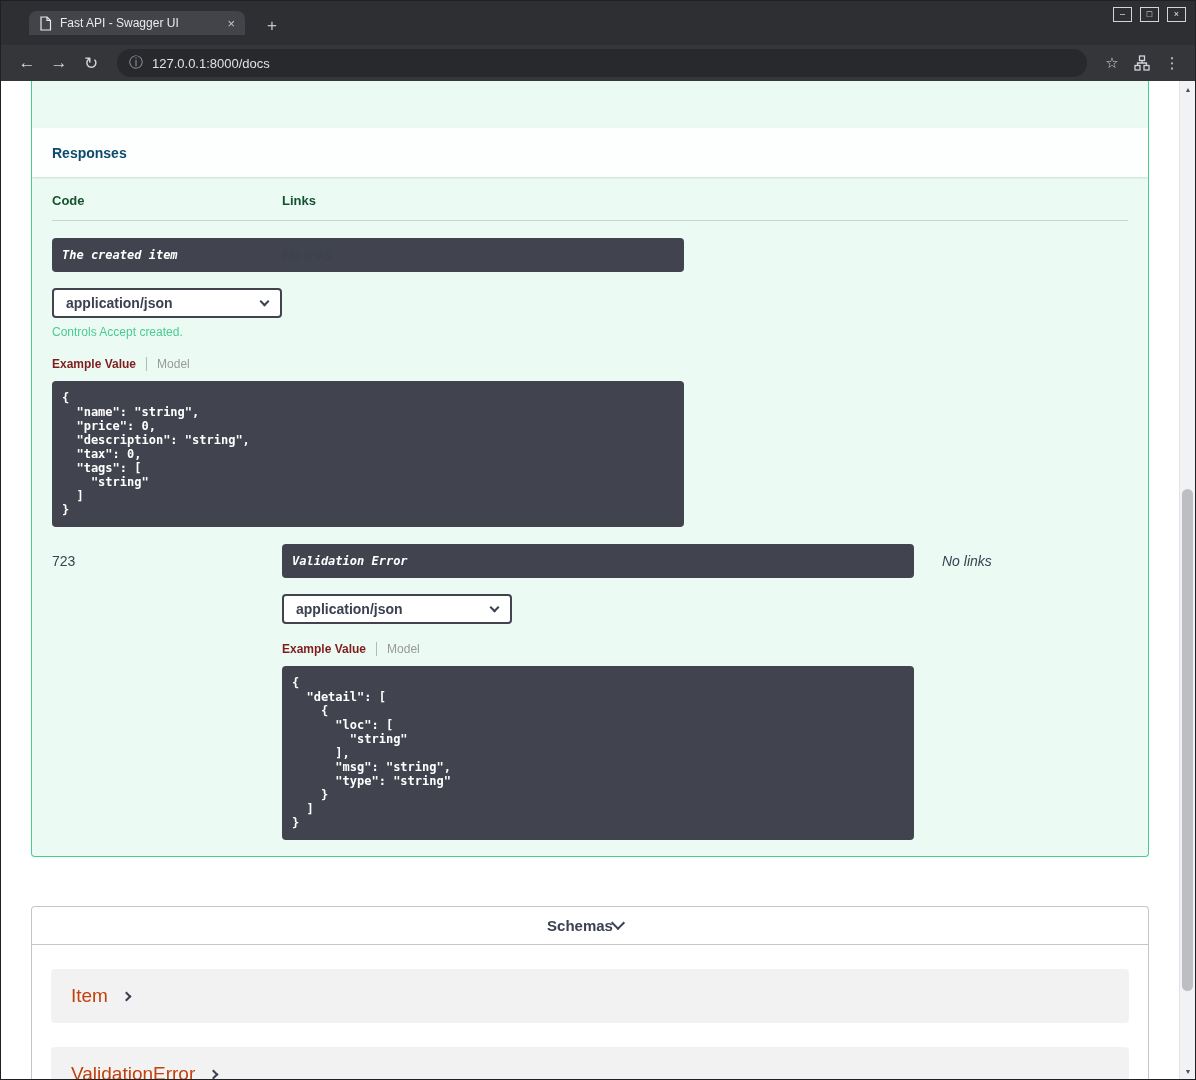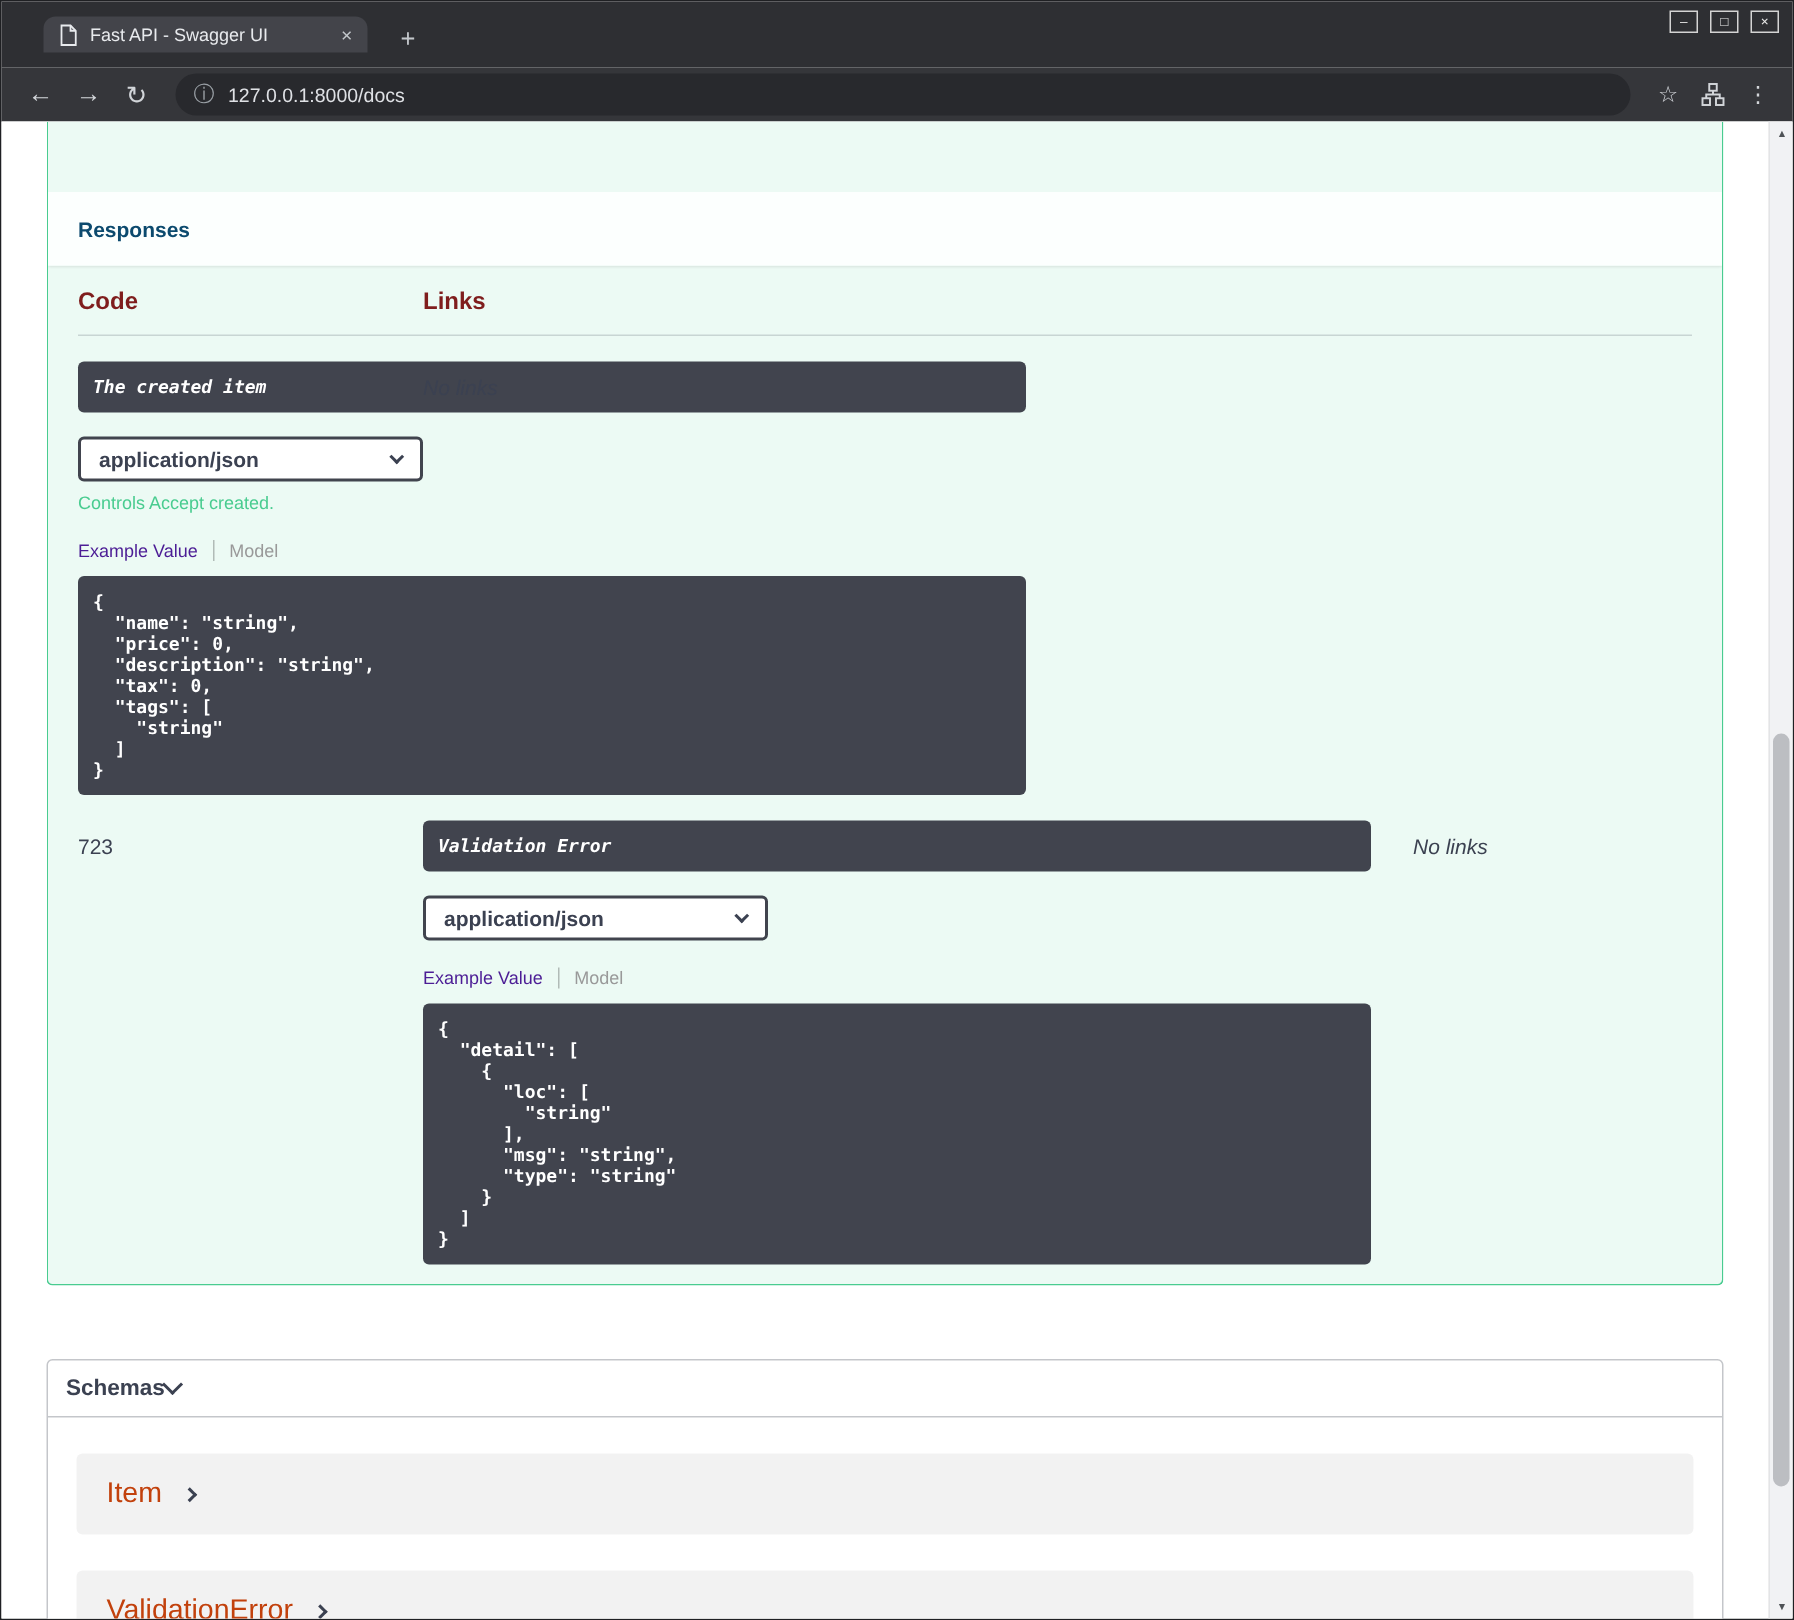--- a/index.html
+++ b/index.html
@@ -27,37 +27,37 @@
   
   .page{position:relative;flex:1;background:#fff;overflow:hidden}
 
   .opblock{position:absolute;left:30px;top:0;width:1118px;height:776px;background:rgba(73,204,144,.1);border:1px solid #49cc90;border-top:none;border-radius:0 0 4px 4px;overflow:hidden}
   .op-spacer{height:47px}
   .section-header{height:49px;background:rgba(255,255,255,.85);box-shadow:0 1px 2px rgba(0,0,0,.12);display:flex;align-items:center;padding:0 20px}
   .section-header h4{font-size:14px;color:#0c4a6e}
   .resp-table{padding:16px 20px 20px}
   .tgrid{display:grid;grid-template-columns:230px 660px 1fr}
   .thead{padding-bottom:12px;border-bottom:1px solid rgba(59,65,81,.2)}
-  .thead div{font-size:16px;font-weight:bold;color:#7f1d1d}
+  .thead div{font-size:13px;font-weight:bold;color:#14532d}
   .resp-row{padding-top:17px}
   .code-cell{font-size:14px;color:#3b4151;padding-top:9px}
   .links-cell{font-size:14px;color:#3b4151;font-style:italic;padding-top:9px}
   .undoc{width:632px;background:#41444e;border-radius:4px;padding:10px;color:#fff;font-family:"DejaVu Sans Mono",monospace;font-style:italic;font-weight:bold;font-size:12px}
   .ctype-select{margin-top:16px;width:230px;height:30px;background:#fff;border:2px solid #41444e;border-radius:4px;display:flex;align-items:center;justify-content:space-between;padding:0 12px;font-size:14px;font-weight:bold;color:#3b4151;cursor:pointer}
   .chev-down{width:7px;height:7px;border-right:2px solid #3b4151;border-bottom:2px solid #3b4151;transform:rotate(45deg);margin-top:-4px}
   .controls-note{margin-top:7px;font-size:12px;color:#49cc90}
   .tabs{margin-top:18px;display:flex;align-items:center;gap:10px}
-  .tab-example{font-size:12px;font-weight:normal;color:#4c1d95;cursor:pointer}
+  .tab-example{font-size:12px;font-weight:bold;color:#7f1d1d;cursor:pointer}
   .tab-divider{width:1px;height:14px;background:rgba(0,0,0,.25)}
   .tab-model{font-size:12px;color:#999;cursor:pointer}
   .example{margin-top:10px;width:632px;background:#41444e;border-radius:4px;padding:10px;color:#fff;font-family:"DejaVu Sans Mono",monospace;font-size:12px;font-weight:600;line-height:14px;white-space:pre}
 
   
   .schemas{position:absolute;left:30px;top:825px;width:1118px;height:300px;background:#fff;border:1px solid rgba(59,65,81,.3);border-radius:4px}
-  .schemas-header{height:38px;display:flex;align-items:center;justify-content:flex-start;padding:0 22px 0 12px;border-bottom:1px solid rgba(59,65,81,.3);cursor:pointer}
+  .schemas-header{height:38px;display:flex;align-items:center;justify-content:center;padding:0 22px 0 12px;border-bottom:1px solid rgba(59,65,81,.3);cursor:pointer}
   .schemas-header h4{font-size:15px;color:#3b4151}
   .chev-big{width:10px;height:10px;border-right:2px solid #3b4151;border-bottom:2px solid #3b4151;transform:rotate(45deg);margin-top:-5px}
   .schemas-body{padding:24px 19px}
   .model-row{height:54px;background:rgba(0,0,0,.05);border-radius:4px;display:flex;align-items:center;gap:15px;padding:0 20px;margin-bottom:24px;cursor:pointer}
   .model-title{font-size:19px;font-weight:normal;color:#c2410c}
   .chev-right{width:7px;height:7px;border-right:2px solid #3b4151;border-bottom:2px solid #3b4151;transform:rotate(-45deg)}
 
   
   .scrollbar{position:absolute;top:0;right:0;width:16px;height:100%;background:#f1f2f4;border-left:1px solid #e3e4e6}
   .sb-btn{position:absolute;left:0;width:16px;height:16px;color:#4e5256;font-size:7px;display:flex;align-items:center;justify-content:center}

